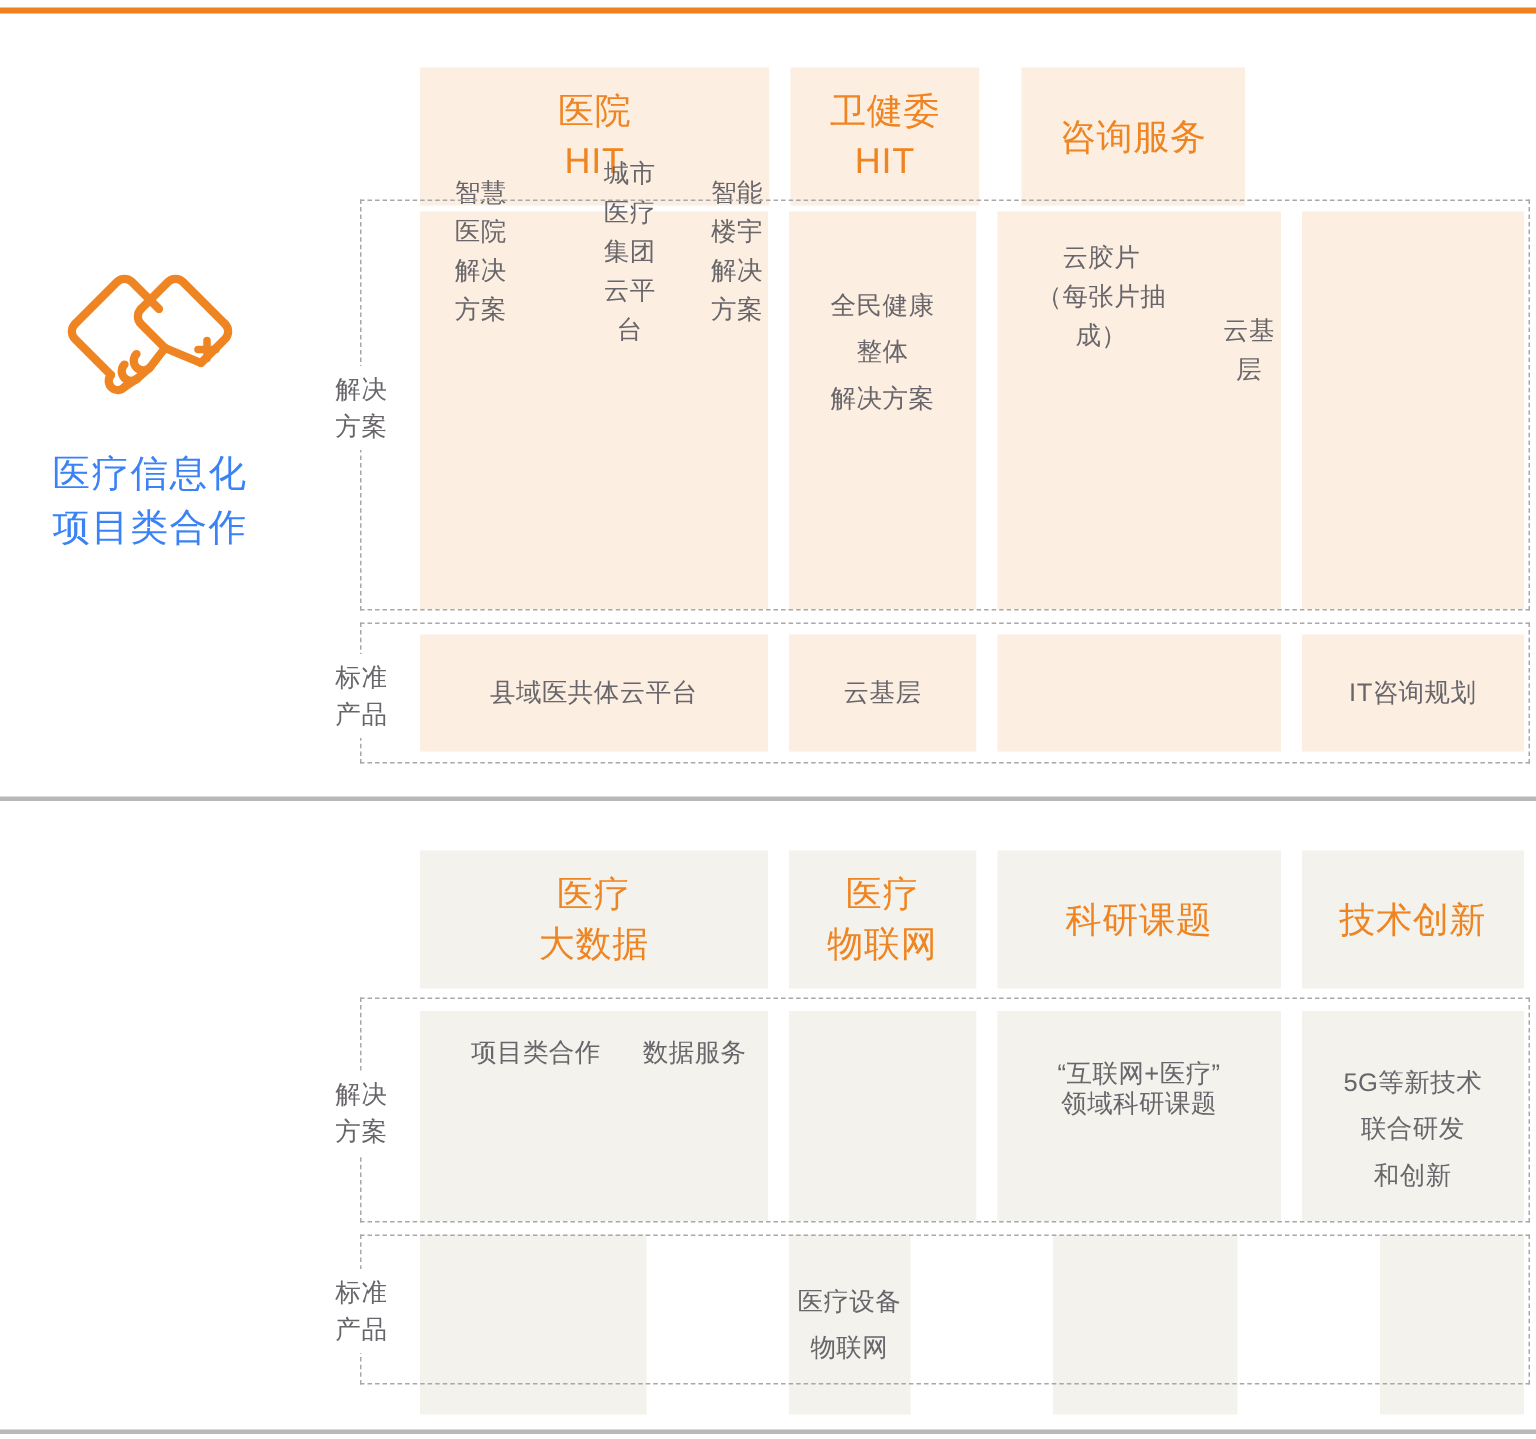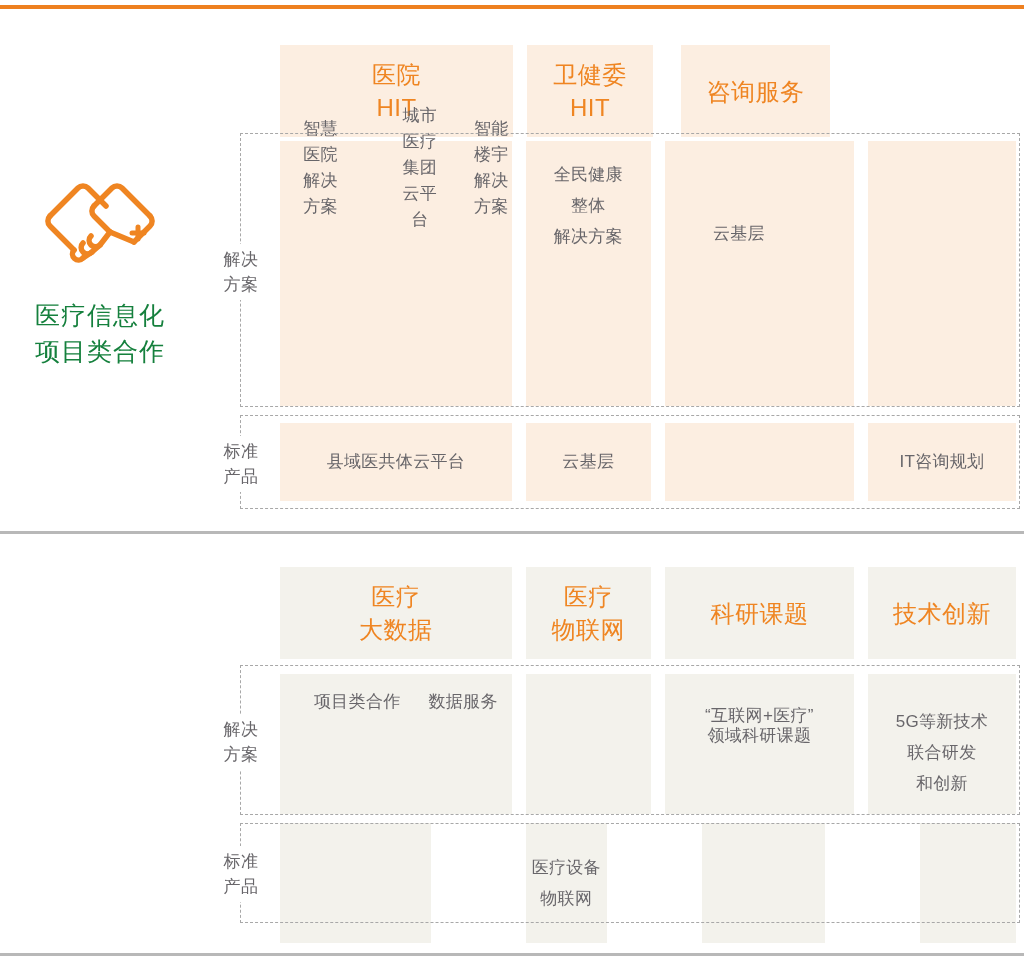--- a/index.html
+++ b/index.html
@@ -53,21 +53,21 @@
     color: #ef8522;
   }
   #cat-0 { top: 160px; }
 
   .cat-icon { display: block; margin: 0 auto; }
 
   .cat-title {
     font-size: 25px;
     line-height: 36px;
     letter-spacing: 1px;
-    color: #15803d;
+    color: #3b82f6;
     white-space: pre-line;
     font-weight: 400;
   }
   #cat-0 .cat-title { margin-top: 16px; }
 
   
   .grid {
     position: absolute;
     left: 280px;
     top: 0;
@@ -223,28 +223,32 @@
             <div class="stack-item" style="height:54px;">
               <span class="body-text">城市医疗集团云平台</span>
             </div>
             <div class="sep"></div>
             <div class="stack-item" style="height:54px;">
               <span class="body-text">智能楼宇解决方案</span>
             </div>
           </div>
         </div>
         <div class="cell gap"></div>
-        <div class="cell c1 fill-warm" style="align-items:flex-start;padding-top:18px;">
+        <div class="cell c1 fill-warm" style="align-items:flex-start;padding-top:47px;">
           <span class="body-text" style="line-height:31px;">全民健康
 整体
 解决方案</span>
         </div>
         <div class="cell gap"></div>
         <div class="cell c2 fill-warm">
           <div class="stack" style="justify-content:flex-start;padding-top:32px;">
+            <div class="stack-item" style="height:50px;flex-direction:column;">
+              <span class="body-text">云胶片</span>
+              <span class="body-text sub">（每张片抽成）</span>
+            </div>
             <div class="sep" style="margin-top:14px;"></div>
             <div class="stack-item" style="height:50px;flex-direction:column;margin-top:36px;">
               <span class="body-text">云基层</span>
             </div>
           </div>
         </div>
         <div class="cell gap"></div>
         <div class="cell c3 fill-warm">
           <span class="body-text"></span>
         </div>

